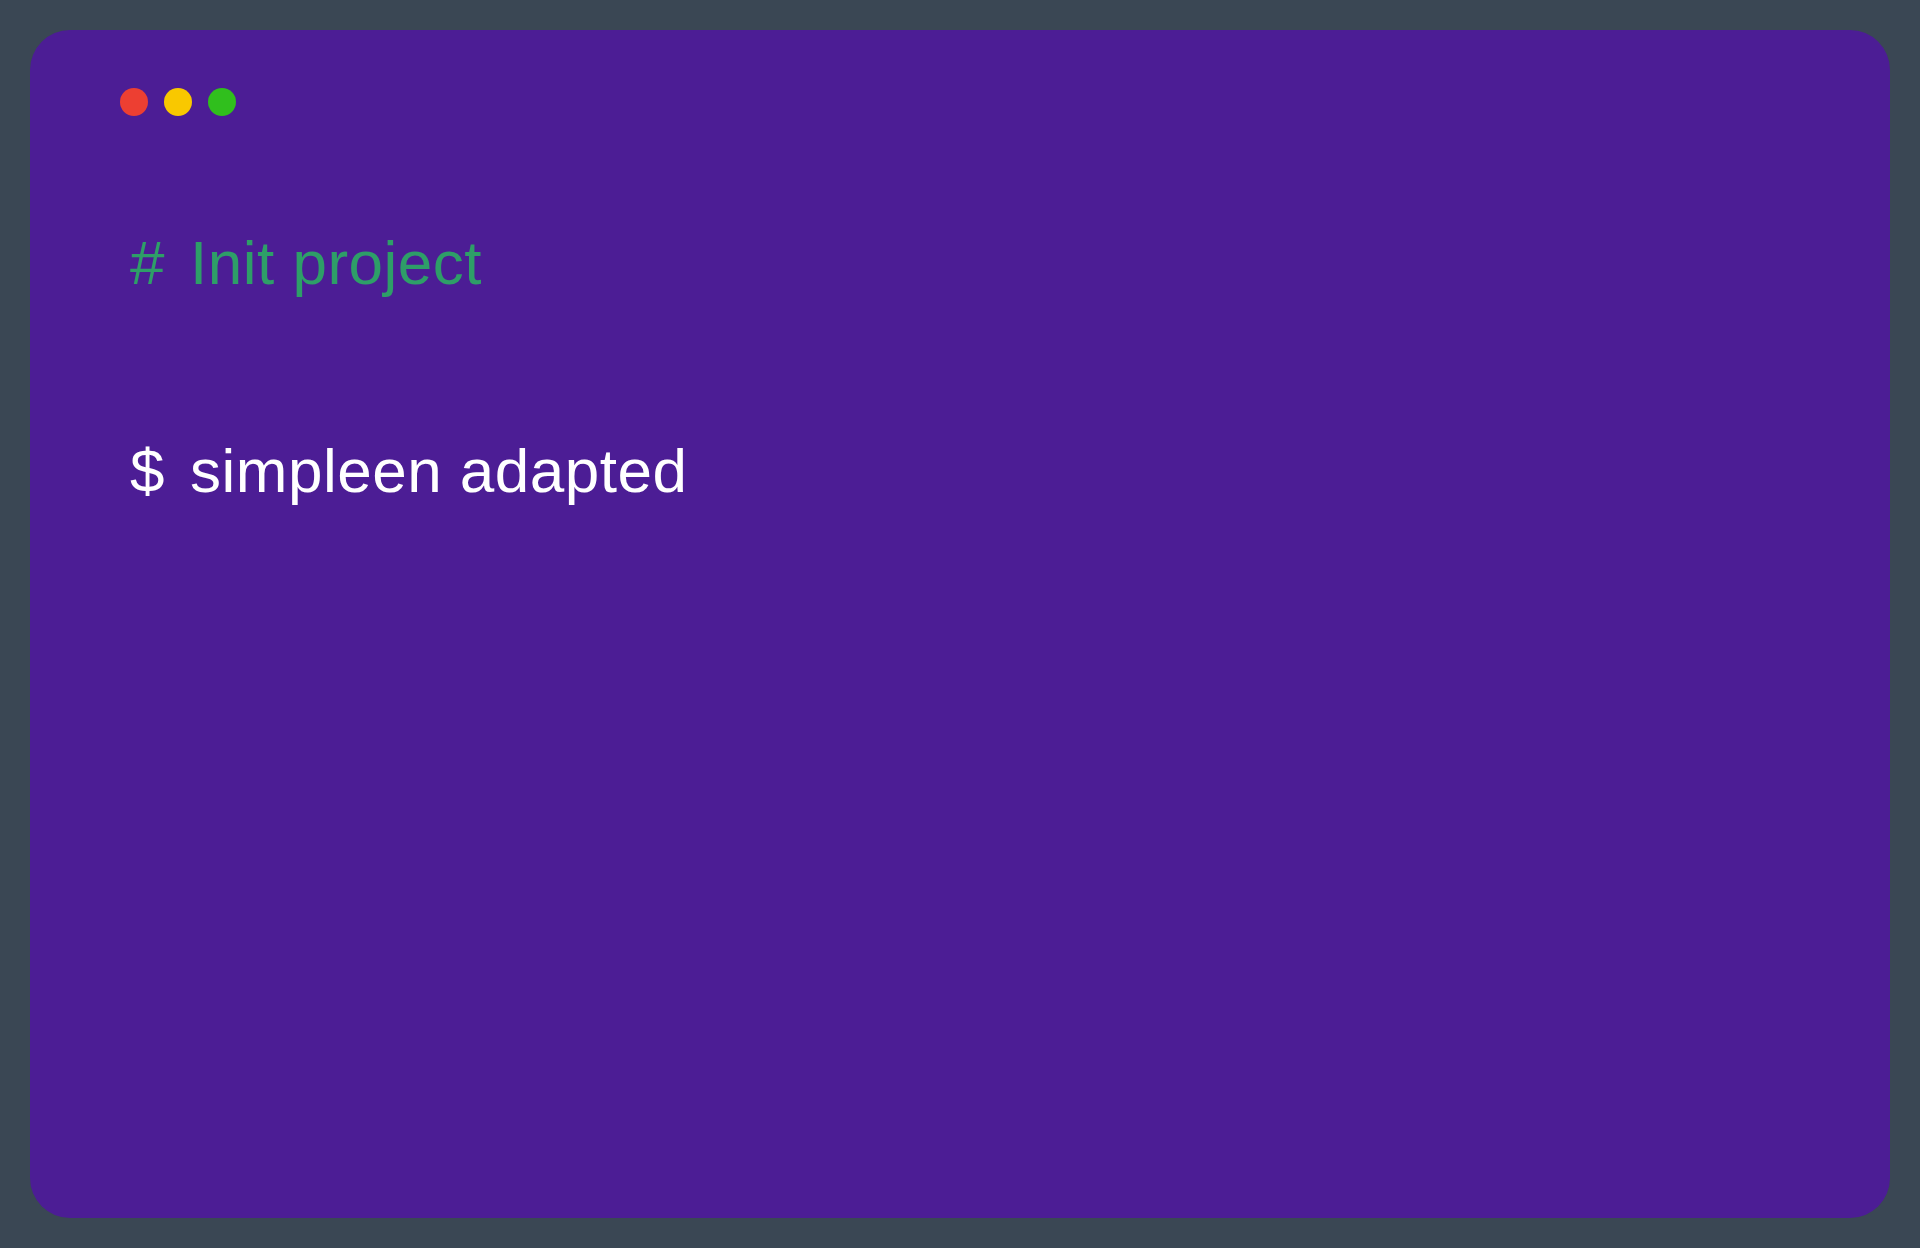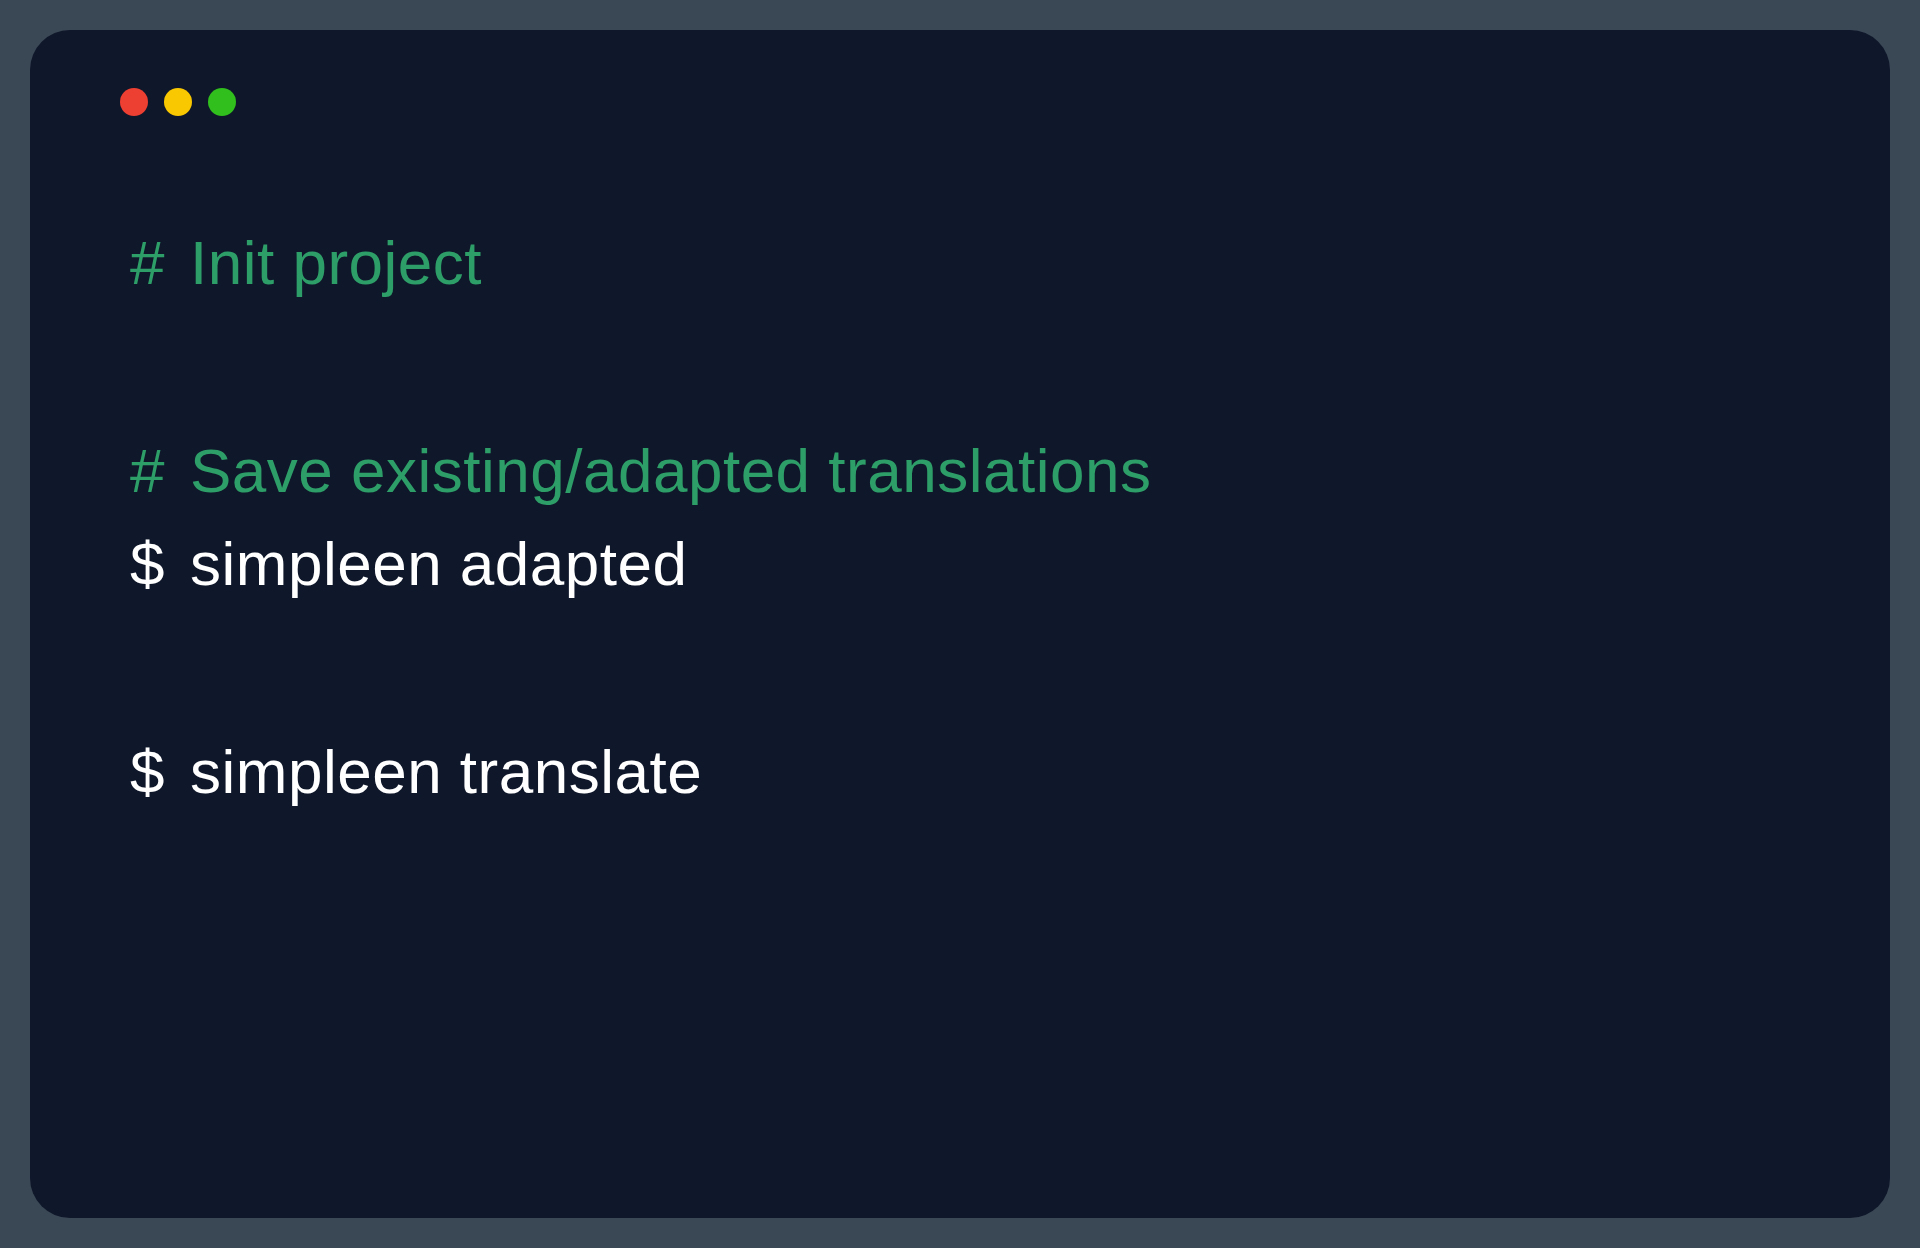--- a/index.html
+++ b/index.html
@@ -14,21 +14,21 @@
       height: 1248px;
       display: flex;
       align-items: center;
       justify-content: center;
       font-family: -apple-system, BlinkMacSystemFont, "Segoe UI", Helvetica, Arial, sans-serif;
     }
     
     .terminal-window {
       width: 1860px;
       height: 1188px;
-      background: #0f172a;
+      background: #4c1d95;
       border-radius: 40px;
       padding: 50px 60px;
       display: flex;
       flex-direction: column;
     }
     
     .traffic-lights {
       display: flex;
       gap: 16px;
       margin-bottom: 100px;
@@ -101,28 +101,22 @@
 
   <div class="terminal-content">
 
     <div class="terminal-block">
       <div class="terminal-line comment-line">
         <span class="prefix">#</span><span>Init project</span>
       </div>
     </div>
 
     <div class="terminal-block">
-      <div class="terminal-line comment-line">
-        <span class="prefix">#</span><span>Save existing/adapted translations</span>
-      </div>
       <div class="terminal-line command-line">
         <span class="prefix">$</span><span>simpleen adapted</span>
       </div>
     </div>
 
     <div class="terminal-block">
-      <div class="terminal-line command-line">
-        <span class="prefix">$</span><span>simpleen translate</span>
-      </div>
     </div>
 
   </div>
 </div>
 
 </body></html>

